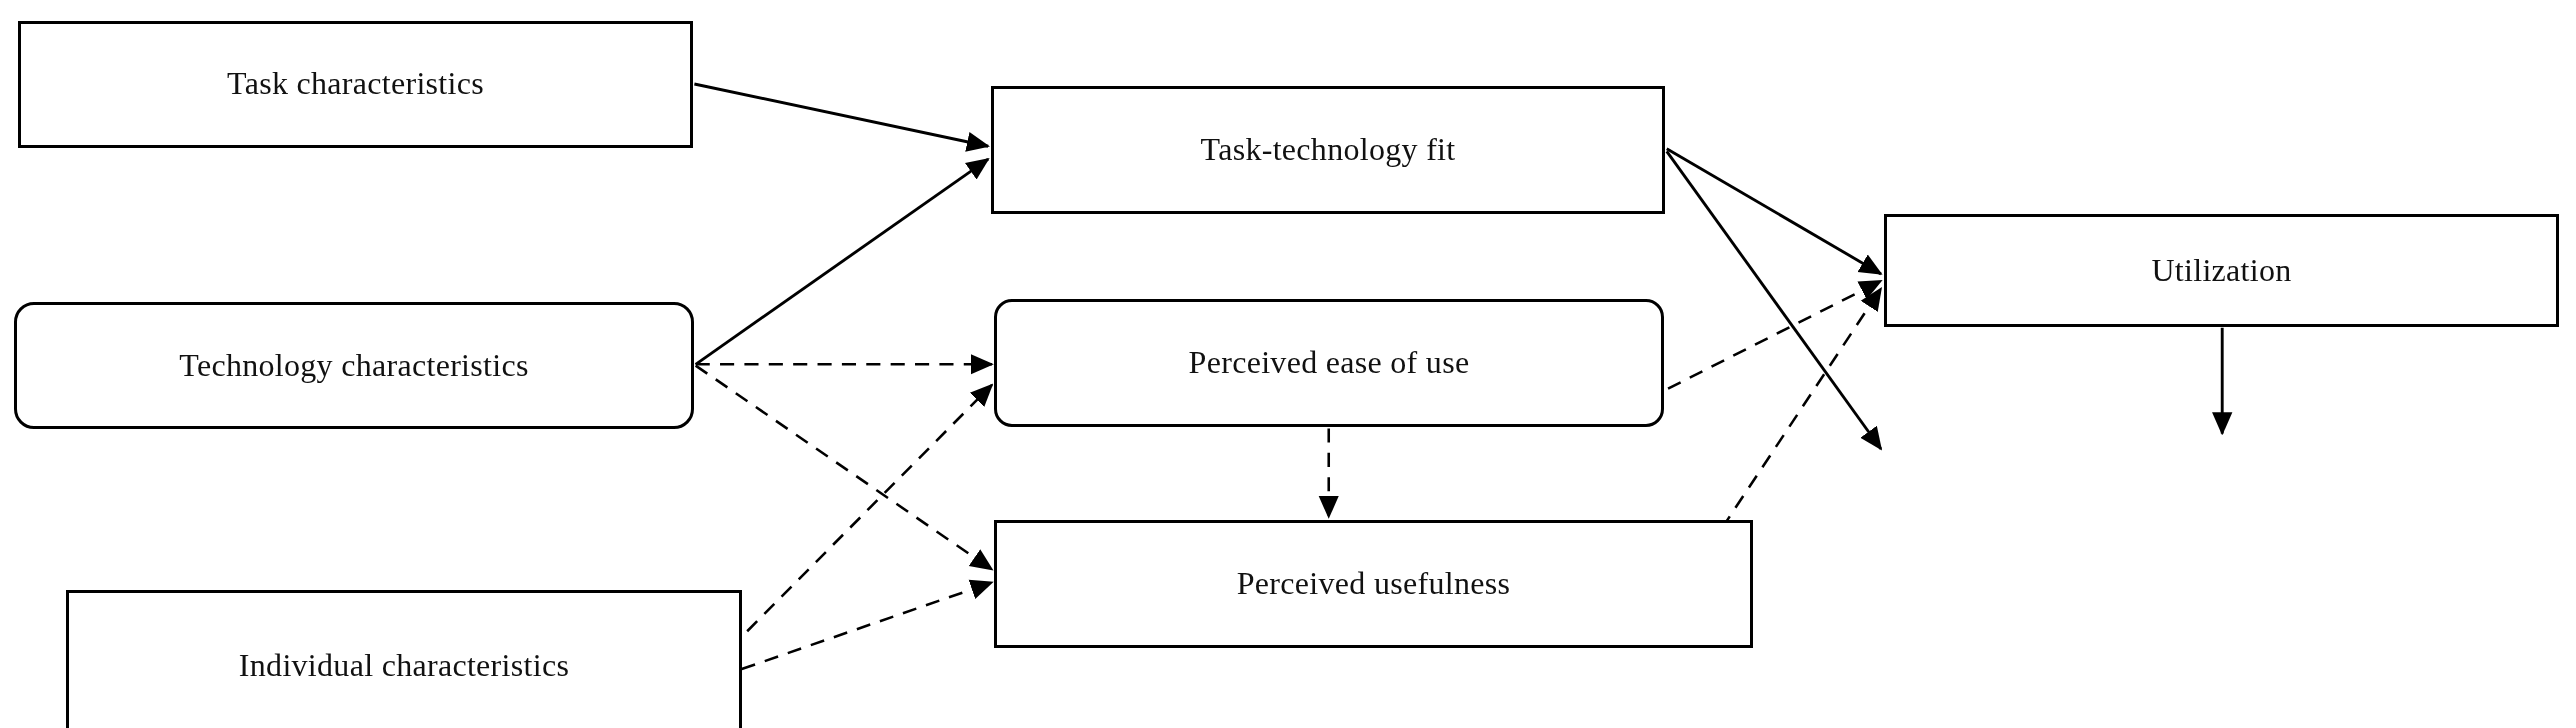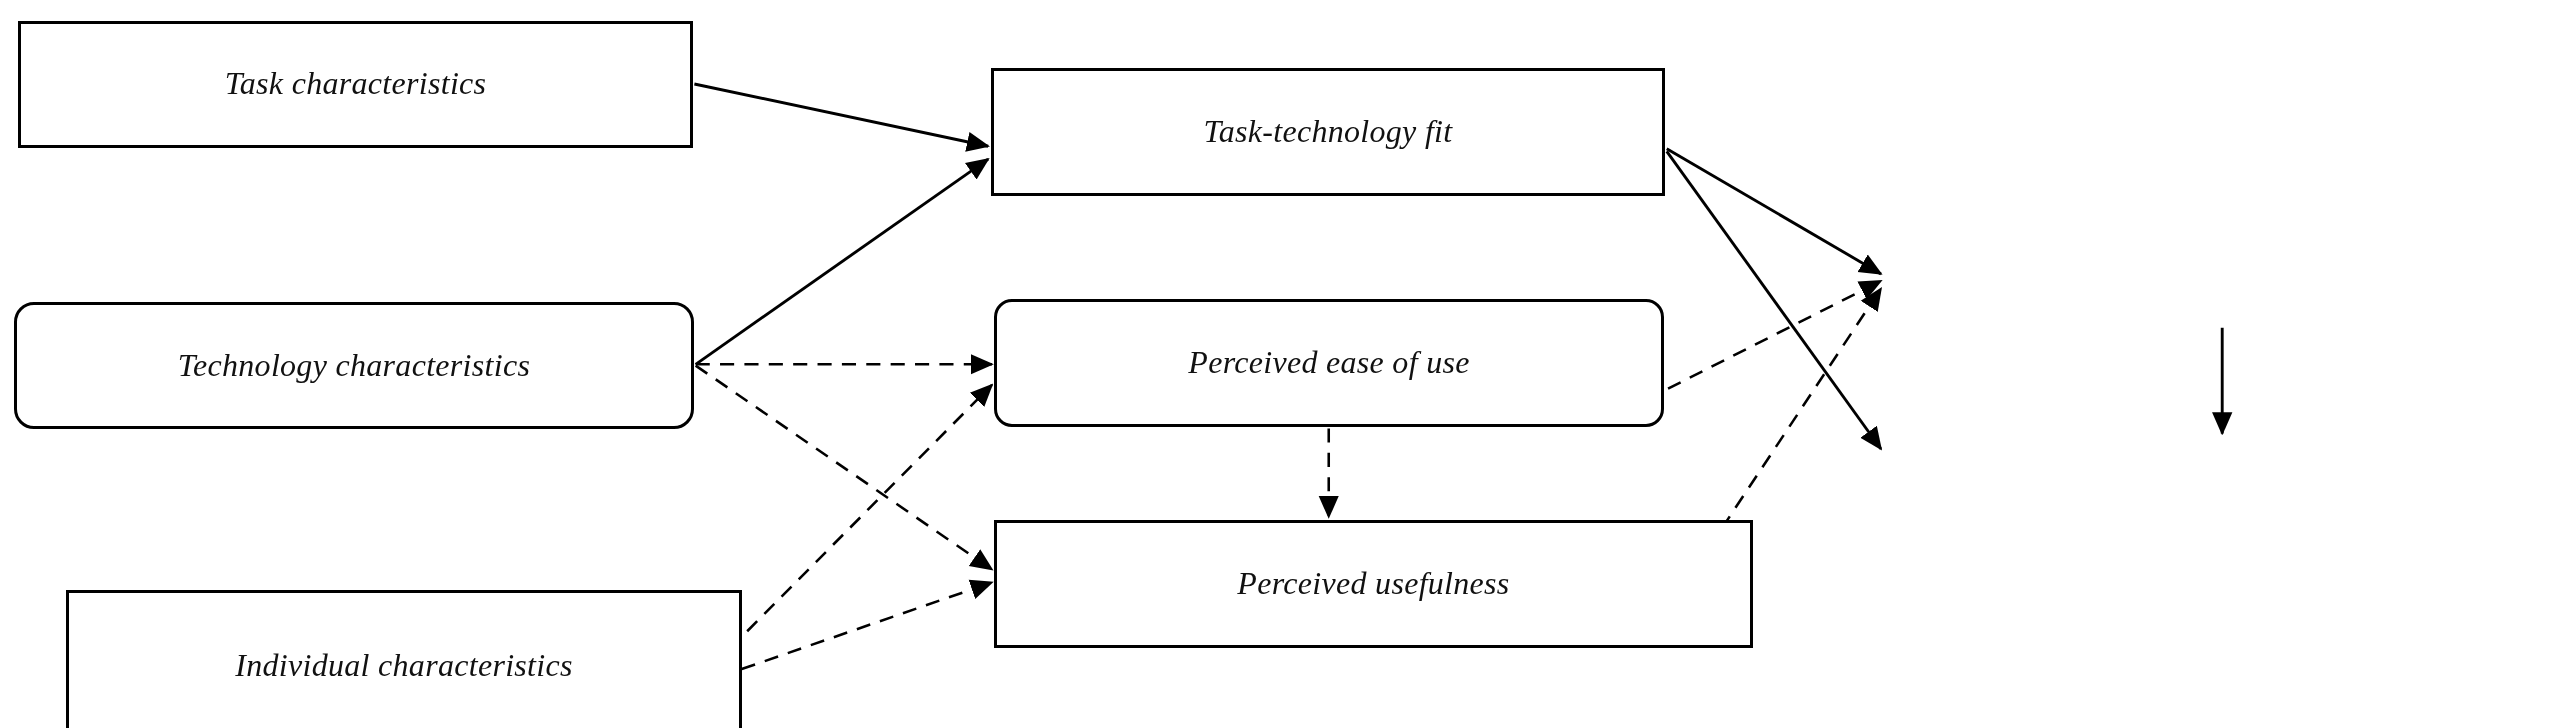--- a/index.html
+++ b/index.html
@@ -33,21 +33,20 @@
     z-index: 5;
   }
   .node-label {
     font-size: 32px;
     color: #111111;
     line-height: 1.1;
     text-align: center;
     letter-spacing: 0.3px;
     white-space: nowrap;
     font-family: "Liberation Serif", "DejaVu Serif", serif;
-    font-style: italic;
   }
 </style>
 </head>
 <body>
 
 <div id="canvas">
 
   <svg id="edge-layer" viewBox="0 0 4015 1135" xmlns="http://www.w3.org/2000/svg">
     <defs>
       <marker id="arrow-solid" viewBox="0 0 10 10" refX="9.2" refY="5" markerWidth="8" markerHeight="8" orient="auto-start-reverse" markerUnits="strokeWidth">
@@ -75,24 +74,27 @@
 
   <div class="node" style="left: 18px; top: 20.5px; width: 675px; height: 127px; border-color: rgb(0, 0, 0);">
     <span class="node-label">Task characteristics</span>
   </div>
   <div class="node" style="left: 14px; top: 302px; width: 680px; height: 127px; border-color: rgb(0, 0, 0); border-radius: 20px;">
     <span class="node-label">Technology characteristics</span>
   </div>
   <div class="node" style="left: 18px; top: 590px; width: 676px; height: 152px; border-color: rgb(0, 0, 0); margin-left: 48px;">
     <span class="node-label">Individual characteristics</span>
   </div>
-  <div class="node" style="left: 991px; top: 68px; width: 674px; height: 128px; border-color: rgb(0, 0, 0);">
+  <div class="node" style="left: 991px; top: 86px; width: 674px; height: 128px; border-color: rgb(0, 0, 0);">
     <span class="node-label">Task-technology fit</span>
   </div>
   <div class="node" style="left: 994px; top: 299px; width: 670px; height: 128px; border-color: rgb(0, 0, 0); border-radius: 18px;">
     <span class="node-label">Perceived ease of use</span>
   </div>
   <div class="node" style="left: 994px; top: 520px; width: 759px; height: 128px; border-color: rgb(0, 0, 0);">
     <span class="node-label">Perceived usefulness</span>
   </div>
+  <div class="node" style="left: 1884px; top: 214px; width: 675px; height: 113px; border-color: rgb(0, 0, 0);">
+    <span class="node-label">Utilization</span>
+  </div>
 
 </div>
 
 
 </body></html>

